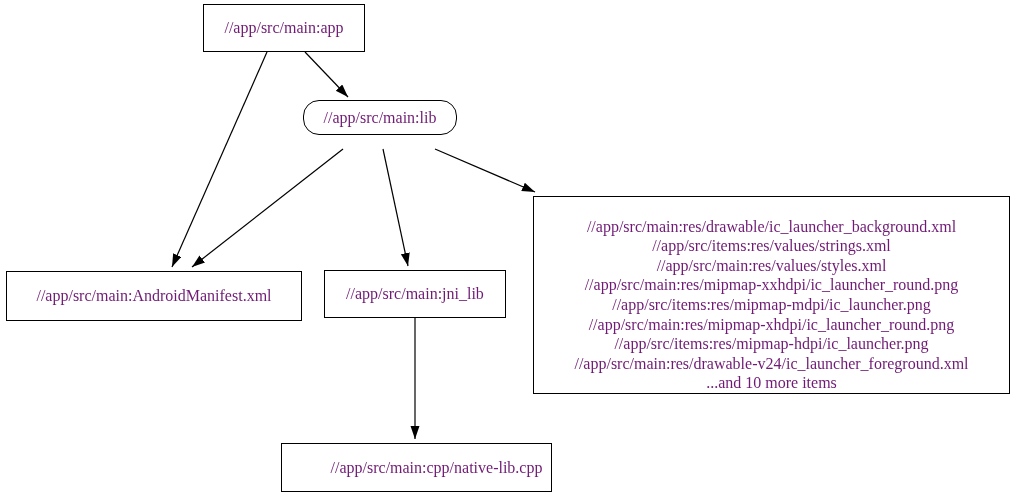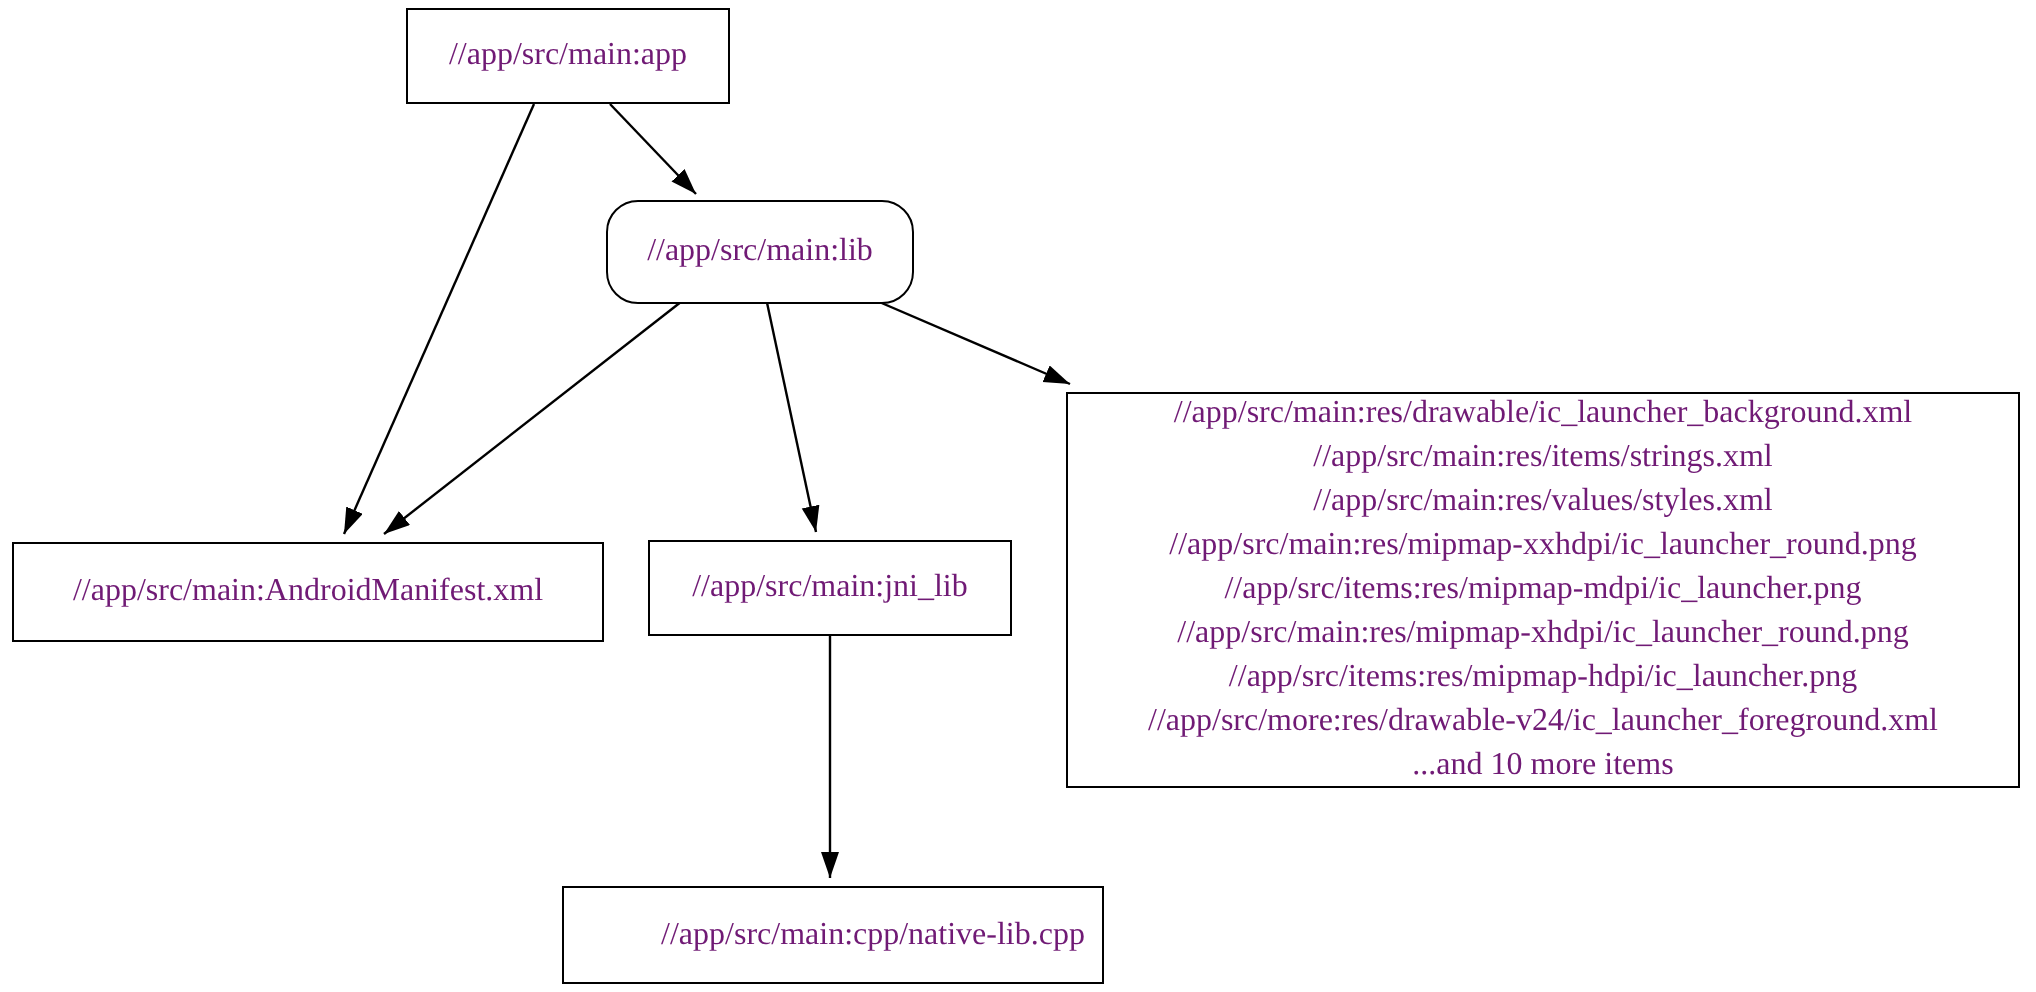--- a/index.html
+++ b/index.html
@@ -31,25 +31,25 @@
     border: 1px solid #000000;
     display: flex;
     align-items: center;
     justify-content: center;
     text-align: center;
     font-size: 16px;
     white-space: nowrap;
   }
   .node.multiline {
     flex-direction: column;
-    justify-content: space-between;
+    justify-content: flex-end;
     line-height: 19.6px;
   }
   #node-app        { left: 203px; top: 4px;   width: 162px; height: 48px; }
-  #node-lib        { left: 303px; top: 100px; width: 154px; height: 52px; border-radius: 16px; }
+  #node-lib        { left: 303px; top: 100px; width: 154px; height: 35px; border-radius: 16px; }
   #node-manifest   { left: 6px;   top: 271px; width: 296px; height: 50px; }
   #node-jni-lib    { left: 324px; top: 270px; width: 182px; height: 48px; }
   #node-resources  { left: 533px; top: 196px; width: 477px; height: 198px; }
   #node-native-lib { left: 281px; top: 443px; width: 271px; height: 49px; padding-left: 40px; }
   .edge-line {
     stroke: #000000;
     stroke-width: 1.2;
     fill: none;
   }
 </style>
@@ -83,27 +83,27 @@
   <div class="node" id="node-manifest">
     <span>//app/src/main:AndroidManifest.xml</span>
   </div>
 
   <div class="node" id="node-jni-lib">
     <span>//app/src/main:jni_lib</span>
   </div>
 
   <div class="node multiline" id="node-resources">
     <div>//app/src/main:res/drawable/ic_launcher_background.xml</div>
-    <div>//app/src/main:res/items/strings.xml</div>
+    <div>//app/src/items:res/values/strings.xml</div>
     <div>//app/src/main:res/values/styles.xml</div>
     <div>//app/src/main:res/mipmap-xxhdpi/ic_launcher_round.png</div>
     <div>//app/src/items:res/mipmap-mdpi/ic_launcher.png</div>
     <div>//app/src/main:res/mipmap-xhdpi/ic_launcher_round.png</div>
     <div>//app/src/items:res/mipmap-hdpi/ic_launcher.png</div>
-    <div>//app/src/more:res/drawable-v24/ic_launcher_foreground.xml</div>
+    <div>//app/src/main:res/drawable-v24/ic_launcher_foreground.xml</div>
     <div>...and 10 more items</div>
   </div>
 
   <div class="node" id="node-native-lib">
     <span>//app/src/main:cpp/native-lib.cpp</span>
   </div>
 
 </div>
 
 </body></html>

